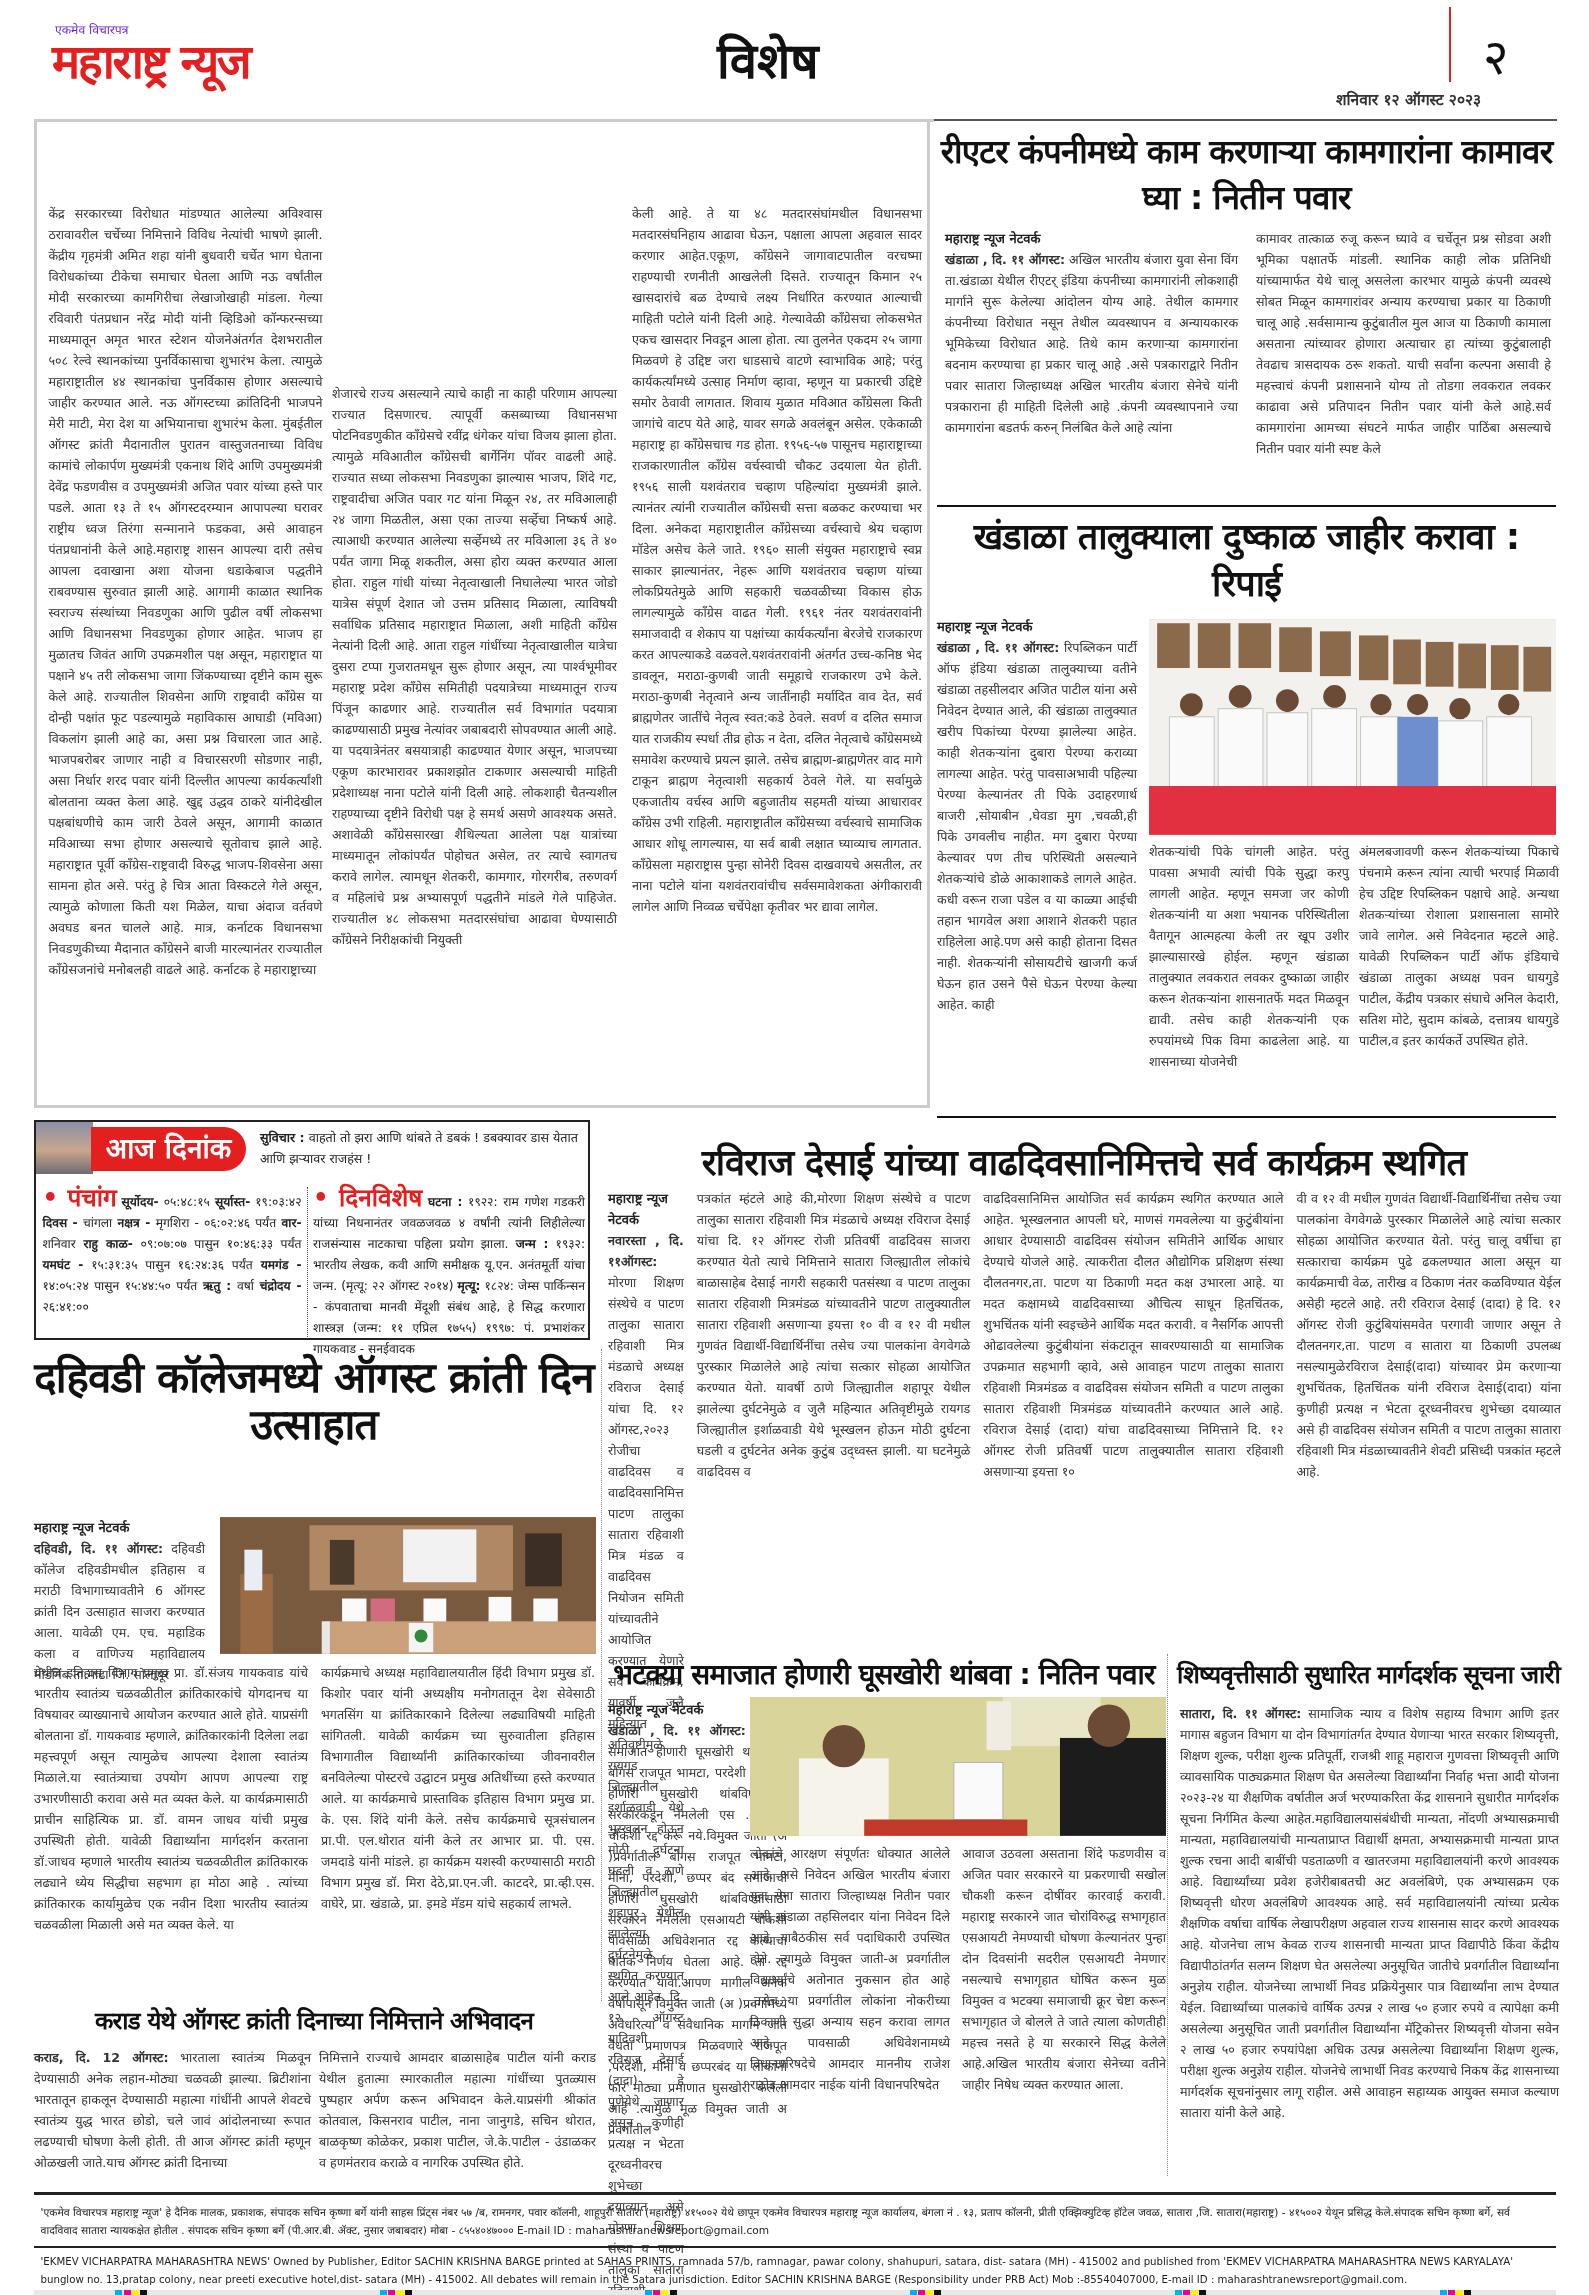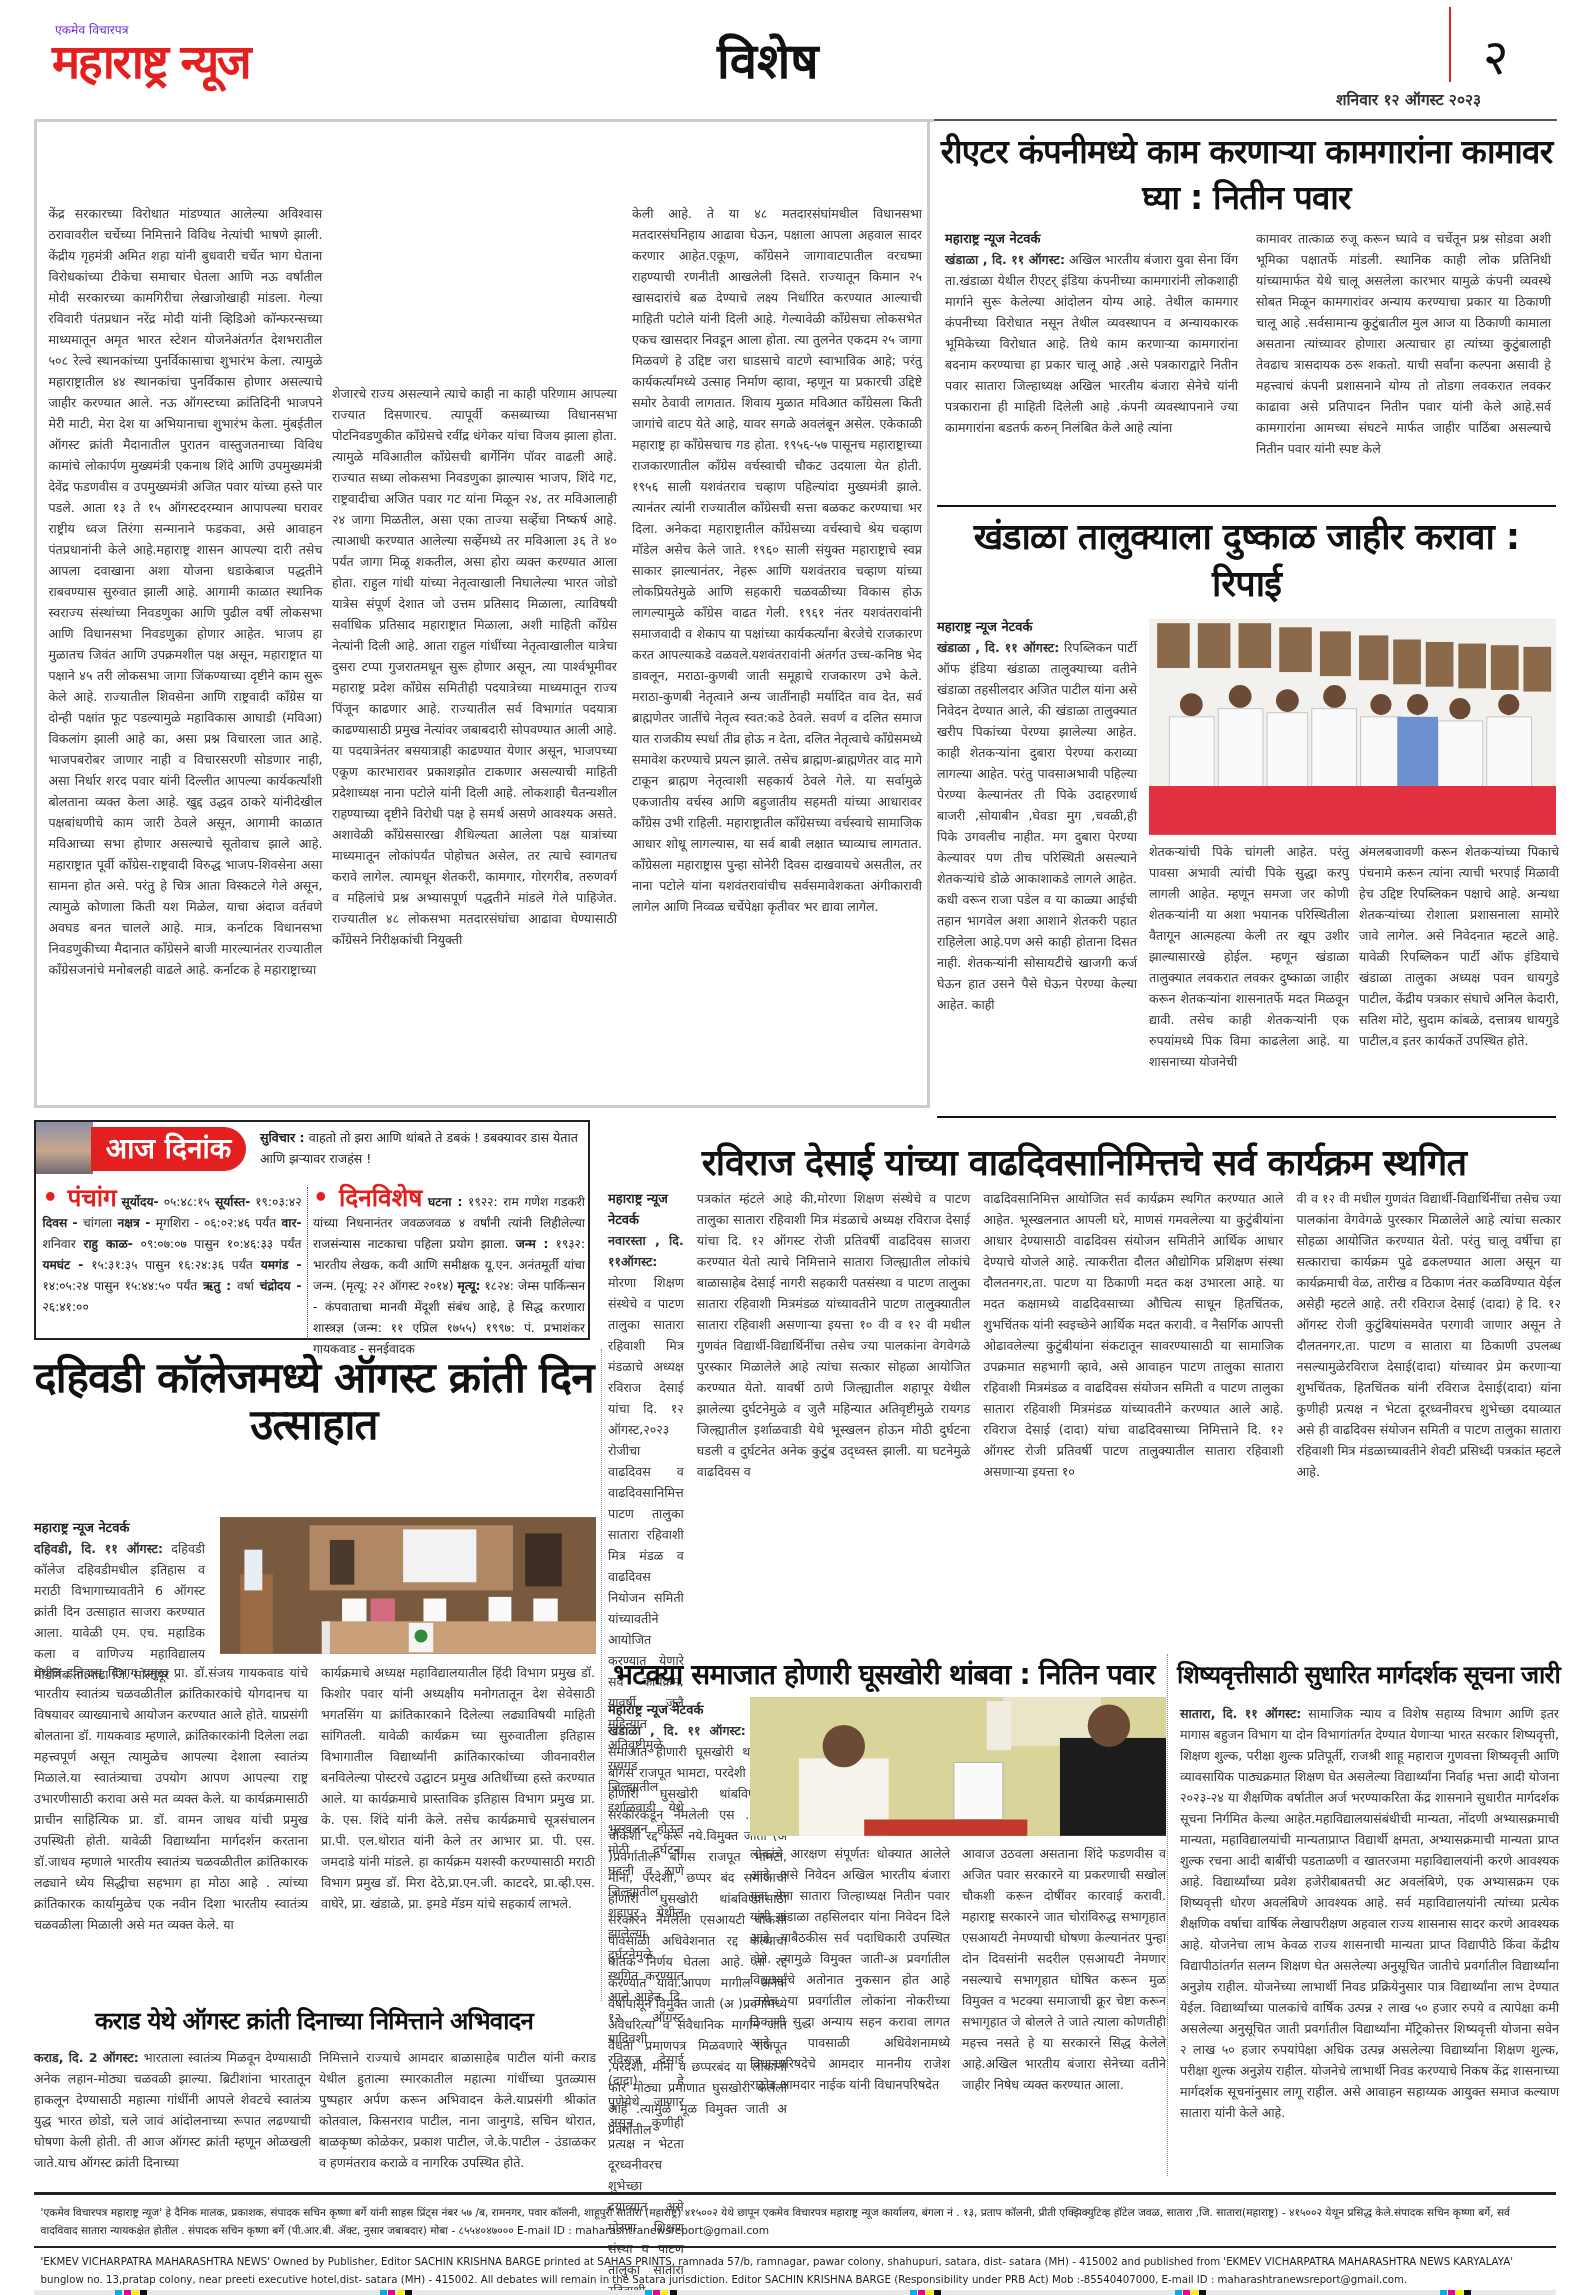--- a/index.html
+++ b/index.html
@@ -256,21 +256,21 @@
   </svg>
 </div>
 <p class="abs body" id="bhatkya-col2">लोकांचे आरक्षण संपूर्णतः धोक्यात आलेले आहे. असे निवेदन अखिल भारतीय बंजारा युवा सेना सातारा जिल्हाध्यक्ष नितीन पवार यांनी खंडाळा तहसिलदार यांना निवेदन दिले आहे. याबैठकीस सर्व पदाधिकारी उपस्थित होते. त्यामुळे विमुक्त जाती-अ प्रवर्गातील विद्यार्थ्यांचे अतोनात नुकसान होत आहे .तसेच या प्रवर्गातील लोकांना नोकरीच्या ठिकाणी सुद्धा अन्याय सहन करावा लागत आहे. पावसाळी अधिवेशनामध्ये विधानपरिषदेचे आमदार माननीय राजेश राठोड आमदार नाईक यांनी विधानपरिषदेत</p>
 <p class="abs body" id="bhatkya-col3">आवाज उठवला असताना शिंदे फडणवीस व अजित पवार सरकारने या प्रकरणाची सखोल चौकशी करून दोषींवर कारवाई करावी. महाराष्ट्र सरकारने जात चोरांविरुद्ध सभागृहात एसआयटी नेमण्याची घोषणा केल्यानंतर पुन्हा दोन दिवसांनी सदरील एसआयटी नेमणार नसल्याचे सभागृहात घोषित करून मुळ विमुक्त व भटक्या समाजाची क्रूर चेष्टा करून सभागृहात जे बोलले ते जाते त्याला कोणतीही महत्त्व नसते हे या सरकारने सिद्ध केलेले आहे.अखिल भारतीय बंजारा सेनेच्या वतीने जाहीर निषेध व्यक्त करण्यात आला.</p>
 <div class="abs vdots" id="vdots-b"></div>
 
 <div class="abs headline" id="scholar-title">शिष्यवृत्तीसाठी सुधारित मार्गदर्शक सूचना जारी</div>
 <p class="abs body" id="scholar-col"><span class="dateline">सातारा, दि. ११ ऑगस्ट:</span> <span>सामाजिक न्याय व विशेष सहाय्य विभाग आणि इतर मागास बहुजन विभाग या दोन विभागांतर्गत देण्यात येणाऱ्या भारत सरकार शिष्यवृत्ती, शिक्षण शुल्क, परीक्षा शुल्क प्रतिपूर्ती, राजश्री शाहू महाराज गुणवत्ता शिष्यवृत्ती आणि व्यावसायिक पाठ्यक्रमात शिक्षण घेत असलेल्या विद्यार्थ्यांना निर्वाह भत्ता आदी योजना २०२३-२४ या शैक्षणिक वर्षातील अर्ज भरण्याकरिता केंद्र शासनाने सुधारीत मार्गदर्शक सूचना निर्गमित केल्या आहेत.महाविद्यालयासंबंधीची मान्यता, नोंदणी अभ्यासक्रमाची मान्यता, महाविद्यालयांची मान्यताप्राप्त विद्यार्थी क्षमता, अभ्यासक्रमाची मान्यता प्राप्त शुल्क रचना आदी बाबींची पडताळणी व खातरजमा महाविद्यालयांनी करणे आवश्यक आहे. विद्यार्थ्यांच्या प्रवेश हजेरीबाबतची अट अवलंबिणे, एक अभ्यासक्रम एक शिष्यवृत्ती धोरण अवलंबिणे आवश्यक आहे. सर्व महाविद्यालयांनी त्यांच्या प्रत्येक शैक्षणिक वर्षाचा वार्षिक लेखापरीक्षण अहवाल राज्य शासनास सादर करणे आवश्यक आहे. योजनेचा लाभ केवळ राज्य शासनाची मान्यता प्राप्त विद्यापीठे किंवा केंद्रीय विद्यापीठांतर्गत सलग्न शिक्षण घेत असलेल्या अनुसूचित जातीचे प्रवर्गातील विद्यार्थ्यांना अनुज्ञेय राहील. योजनेच्या लाभार्थी निवड प्रक्रियेनुसार पात्र विद्यार्थ्यांना लाभ देण्यात येईल. विद्यार्थ्यांच्या पालकांचे वार्षिक उत्पन्न २ लाख ५० हजार रुपये व त्यापेक्षा कमी असलेल्या अनुसूचित जाती प्रवर्गातील विद्यार्थ्यांना मॅट्रिकोत्तर शिष्यवृत्ती योजना सवेन २ लाख ५० हजार रुपयांपेक्षा अधिक उत्पन्न असलेल्या विद्यार्थ्यांना शिक्षण शुल्क, परीक्षा शुल्क अनुज्ञेय राहील. योजनेचे लाभार्थी निवड करण्याचे निकष केंद्र शासनाच्या मार्गदर्शक सूचनांनुसार लागू राहील. असे आवाहन सहाय्यक आयुक्त समाज कल्याण सातारा यांनी केले आहे.</span></p>
 
 <div class="abs headline" id="karad-title">कराड येथे ऑगस्ट क्रांती दिनाच्या निमित्ताने अभिवादन</div>
-<p class="abs body" id="karad-col1"><span class="dateline">कराड, दि. 2 ऑगस्ट:</span> <span>भारताला स्वातंत्र्य मिळवून देण्यासाठी अनेक लहान-मोठ्या चळवळी झाल्या. ब्रिटीशांना भारतातून हाकलून देण्यासाठी महात्मा गांधींनी आपले शेवटचे स्वातंत्र्य युद्ध भारत छोडो, चले जावं आंदोलनाच्या रूपात लढण्याची घोषणा केली होती. ती आज ऑगस्ट क्रांती म्हणून ओळखली जाते.याच ऑगस्ट क्रांती दिनाच्या</span></p>
+<p class="abs body" id="karad-col1"><span class="dateline">कराड, दि. 12 ऑगस्ट:</span> <span>भारताला स्वातंत्र्य मिळवून देण्यासाठी अनेक लहान-मोठ्या चळवळी झाल्या. ब्रिटीशांना भारतातून हाकलून देण्यासाठी महात्मा गांधींनी आपले शेवटचे स्वातंत्र्य युद्ध भारत छोडो, चले जावं आंदोलनाच्या रूपात लढण्याची घोषणा केली होती. ती आज ऑगस्ट क्रांती म्हणून ओळखली जाते.याच ऑगस्ट क्रांती दिनाच्या</span></p>
 <p class="abs body" id="karad-col2">निमित्ताने राज्याचे आमदार बाळासाहेब पाटील यांनी कराड येथील हुतात्मा स्मारकातील महात्मा गांधींच्या पुतळ्यास पुष्पहार अर्पण करून अभिवादन केले.याप्रसंगी श्रीकांत कोतवाल, किसनराव पाटील, नाना जानुगडे, सचिन थोरात, बाळकृष्ण कोळेकर, प्रकाश पाटील, जे.के.पाटील - उंडाळकर व हणमंतराव कराळे व नागरिक उपस्थित होते.</p>
 
 <div class="abs" id="footer-box-mr">'एकमेव विचारपत्र महाराष्ट्र न्यूज' हे दैनिक मालक, प्रकाशक, संपादक सचिन कृष्णा बर्गे यांनी साहस प्रिंट्स नंबर ५७ /ब, रामनगर, पवार कॉलनी, शाहूपुरी सातारा (महाराष्ट्र) ४१५००२ येथे छापून एकमेव विचारपत्र महाराष्ट्र न्यूज कार्यालय, बंगला नं . १३, प्रताप कॉलनी, प्रीती एक्झिक्युटिव्ह हॉटेल जवळ, सातारा ,जि. सातारा(महाराष्ट्र) - ४१५००२ येथून प्रसिद्ध केले.संपादक सचिन कृष्णा बर्गे, सर्व वादविवाद सातारा न्यायकक्षेत होतील . संपादक सचिन कृष्णा बर्गे (पी.आर.बी. ॲक्ट, नुसार जबाबदार) मोबा - ८५५४०४७००० E-mail ID : maharashtranewsreport@gmail.com</div>
 <div class="abs" id="footer-box-en">'EKMEV VICHARPATRA MAHARASHTRA NEWS' Owned by Publisher, Editor SACHIN KRISHNA BARGE printed at SAHAS PRINTS, ramnada 57/b, ramnagar, pawar colony, shahupuri, satara, dist- satara (MH) - 415002 and published from 'EKMEV VICHARPATRA MAHARASHTRA NEWS KARYALAYA' bunglow no. 13,pratap colony, near preeti executive hotel,dist- satara (MH) - 415002. All debates will remain in the Satara jurisdiction. Editor SACHIN KRISHNA BARGE (Responsibility under PRB Act) Mob :-85540407000, E-mail ID : maharashtranewsreport@gmail.com.</div>
 <div class="abs" id="color-bar">
     <span style="position: absolute; top: 0px; width: 6.5px; height: 5.7px; background: rgb(0, 174, 239); left: 81px;"></span>
     <span style="position: absolute; top: 0px; width: 6.5px; height: 5.7px; background: rgb(236, 0, 140); left: 90px;"></span>
     <span style="position: absolute; top: 0px; width: 6.5px; height: 5.7px; background: rgb(255, 242, 0); left: 98px;"></span>
     <span style="position: absolute; top: 0px; width: 6.5px; height: 5.7px; background: rgb(17, 17, 17); left: 106px;"></span>
     <span style="position: absolute; top: 0px; width: 6.5px; height: 5.7px; background: rgb(0, 174, 239); left: 346px;"></span>

